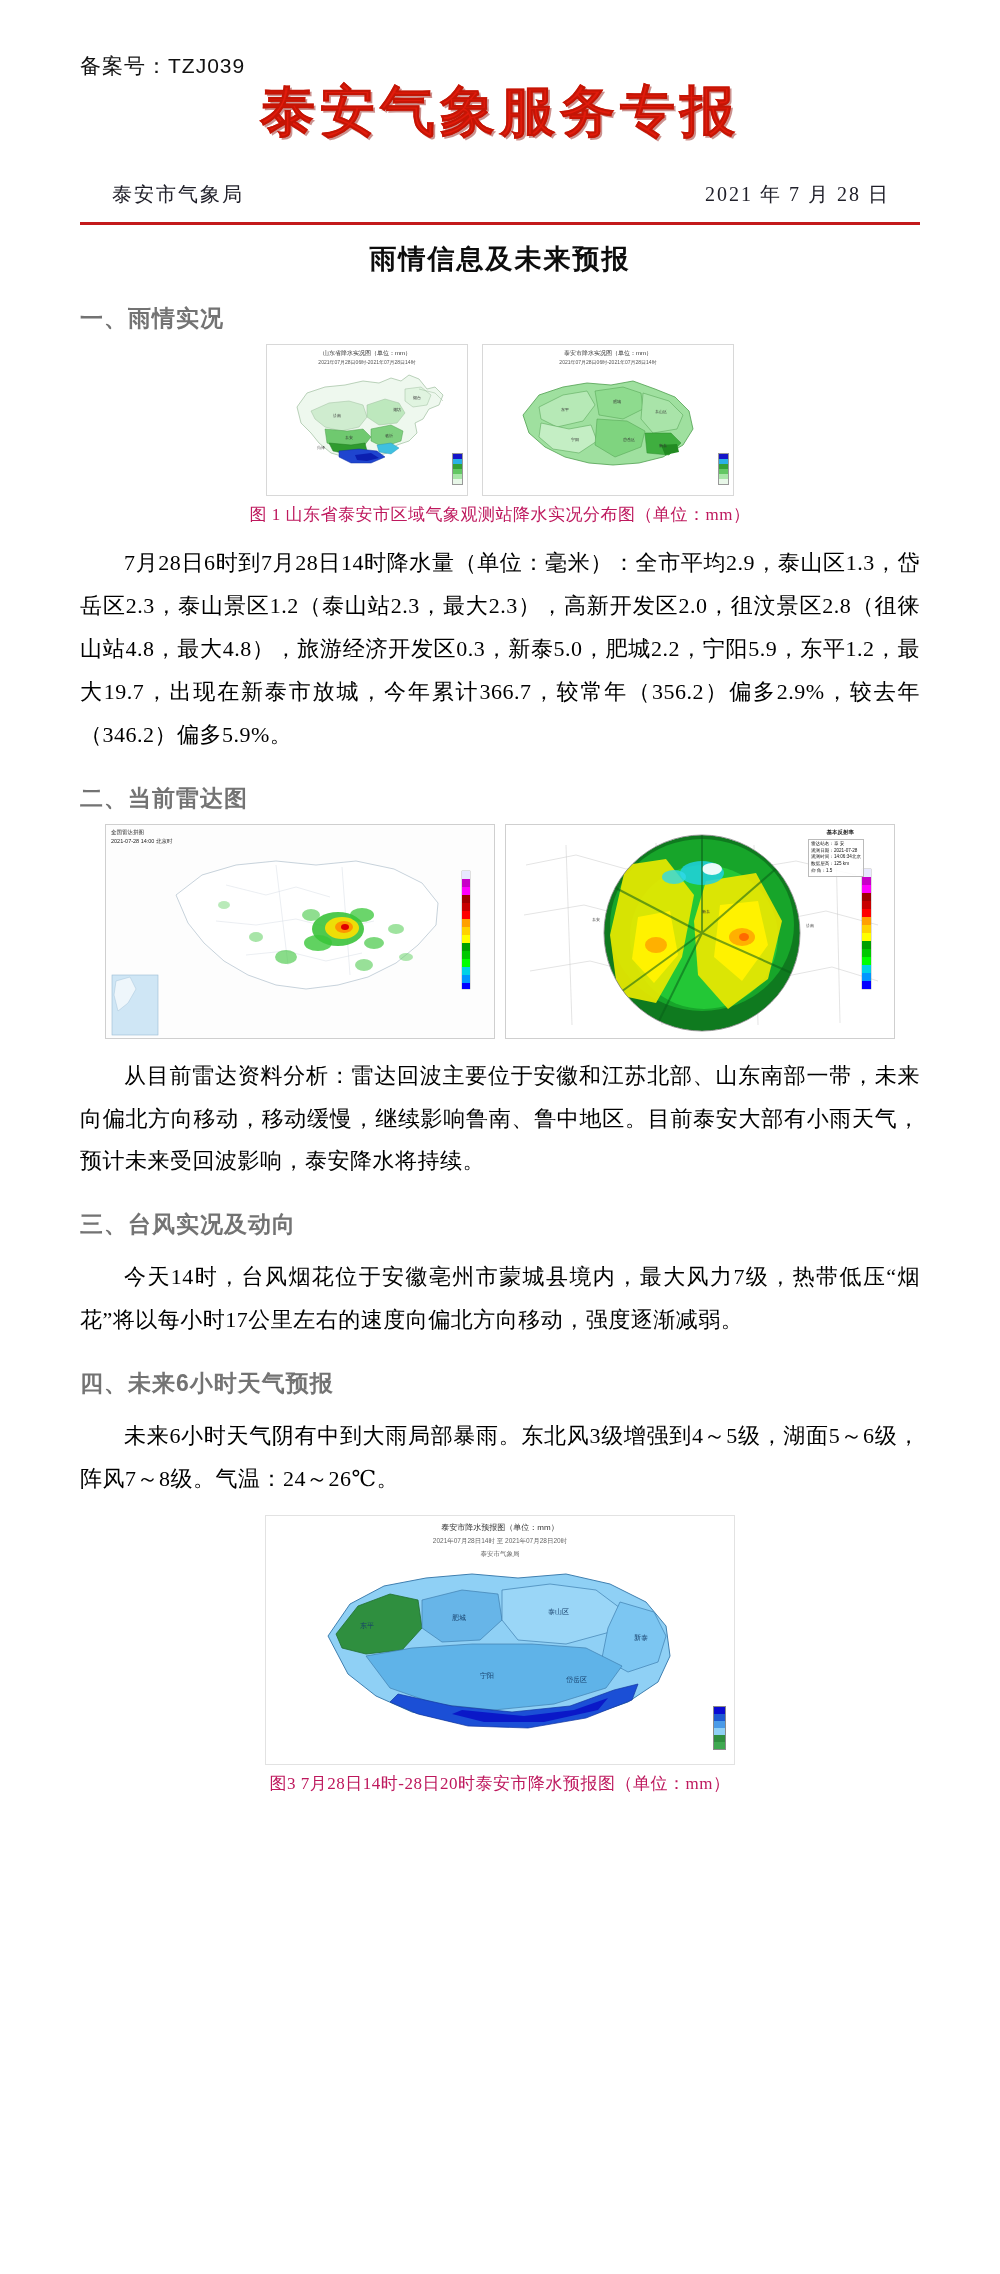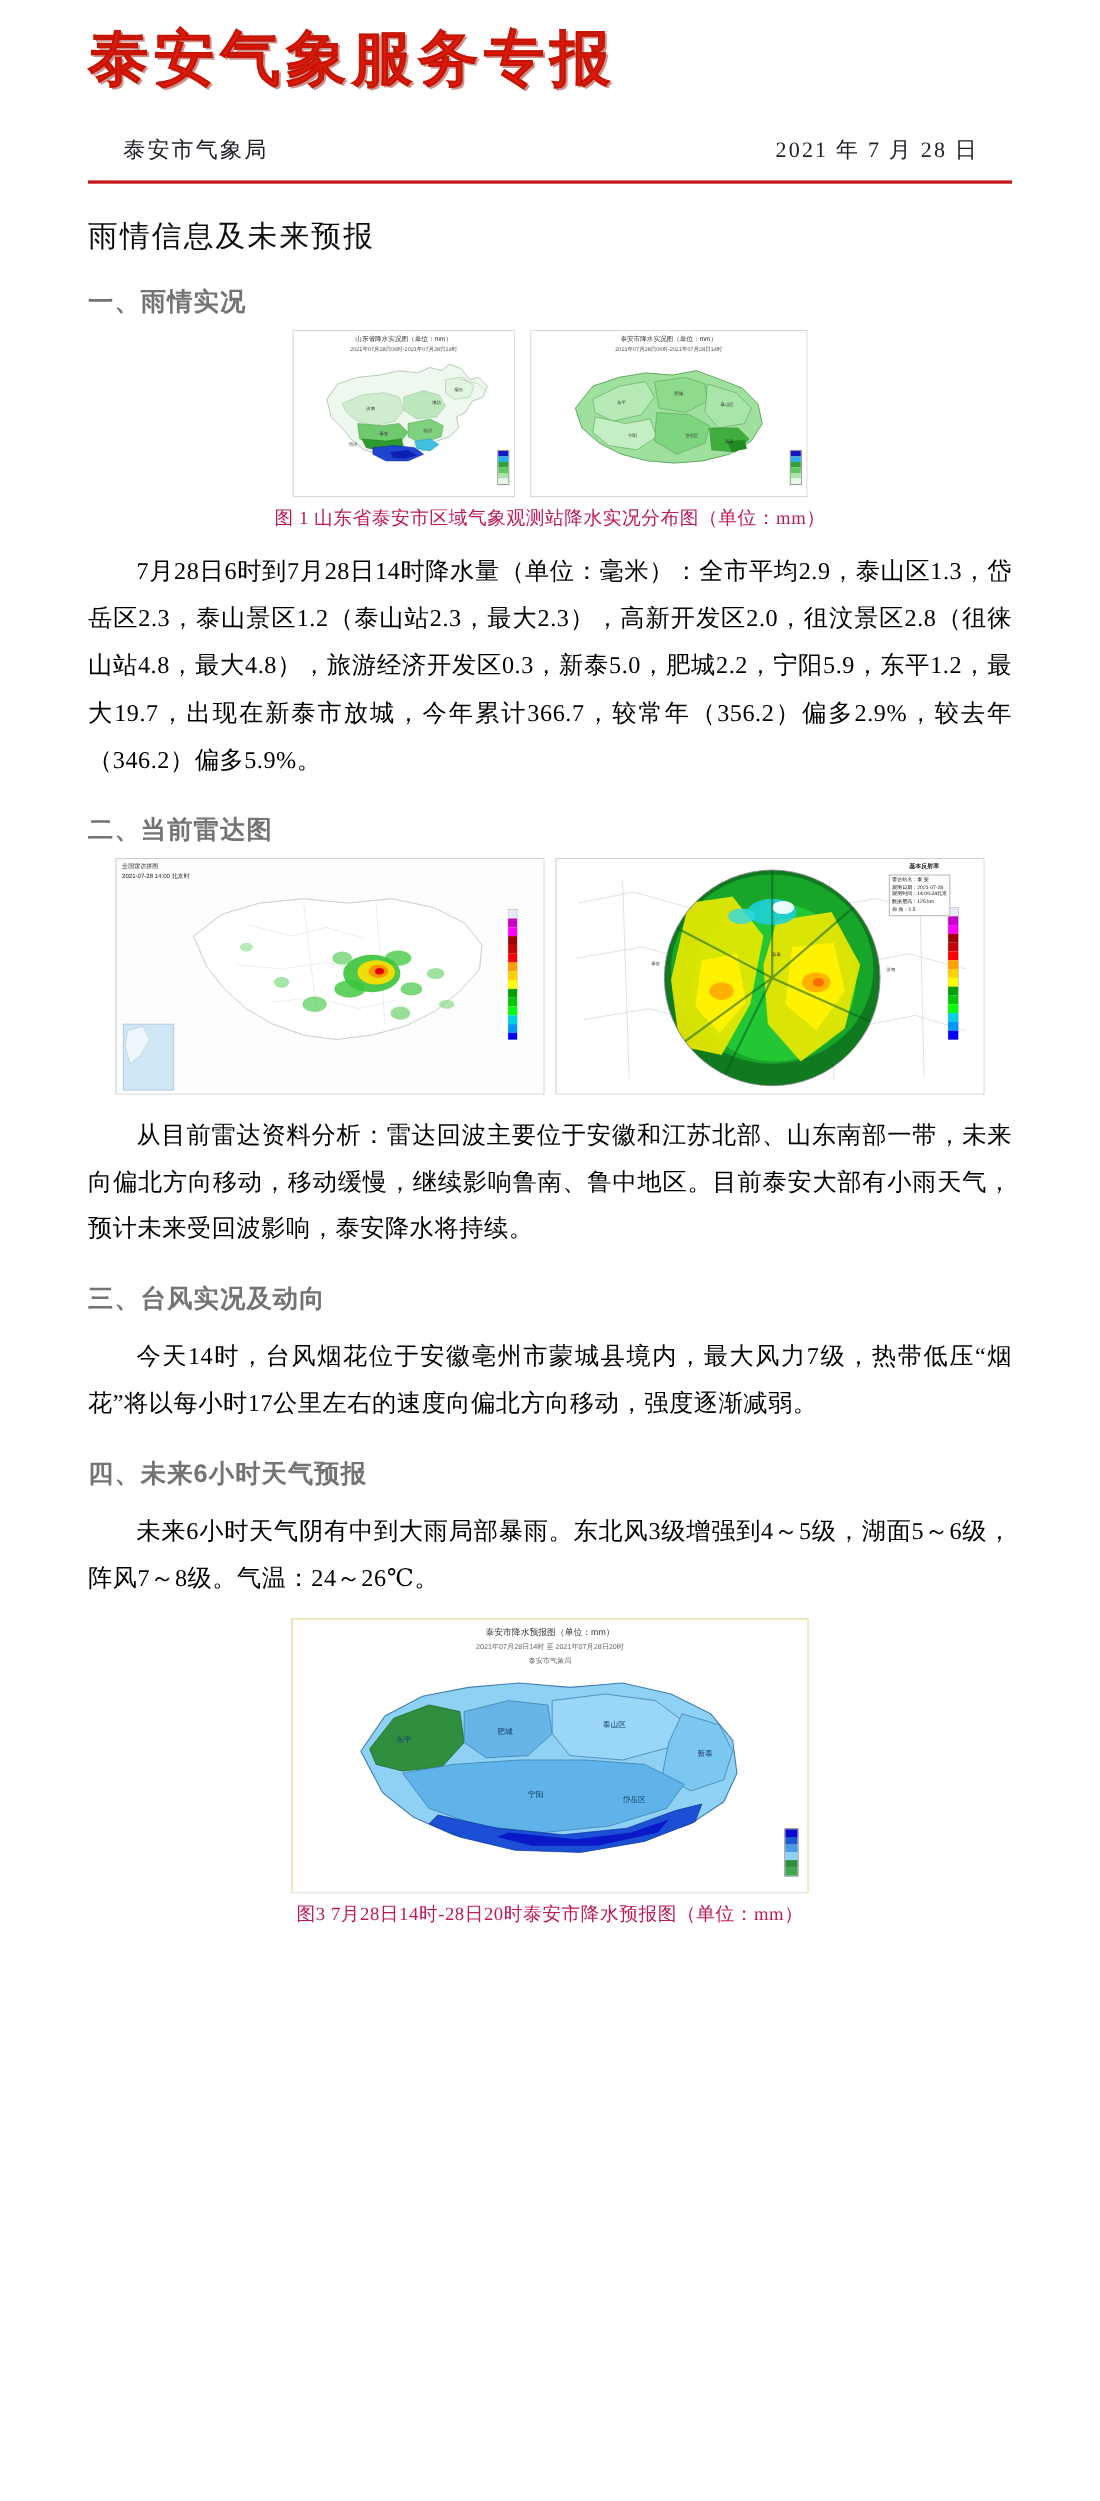--- a/index.html
+++ b/index.html
@@ -25,22 +25,21 @@
 
   
   .filing-no {
     font-family: "Liberation Sans", "DejaVu Sans", sans-serif;
     font-size: 21px;
     letter-spacing: 1px;
     padding-top: 52px;
     color: #111;
   }
   .masthead {
-    text-align: left;
-    margin-top: 22px;
+    text-align: center;
     color: #e01b0c;
     font-family: "Liberation Serif", "DejaVu Serif", serif;
     font-weight: bold;
     font-size: 55px;
     letter-spacing: 5px;
     line-height: 1.15;
     text-shadow: 2px 2px 0 rgba(140,10,5,.45);
     -webkit-text-stroke: 0.4px #c41505;
   }
   .issuer-row {
@@ -56,25 +55,25 @@
   .issuer-row .agency { letter-spacing: 2px; }
   .issuer-row .date { letter-spacing: 2px; }
   .rule {
     height: 3px;
     background: #c3191b;
     margin-top: 14px;
   }
 
   
   .doc-title {
-    text-align: left;
+    text-align: center;
     font-size: 27px;
-    font-weight: normal;
+    font-weight: bold;
     letter-spacing: 2px;
-    margin-top: 30px;
+    margin-top: 16px;
     color: #0d0d0d;
     font-family: "Liberation Serif", "DejaVu Serif", serif;
   }
 
   
   .section-head {
     font-family: "Liberation Sans", "DejaVu Sans", sans-serif;
     font-weight: bold;
     font-size: 23px;
     letter-spacing: 1px;
@@ -216,20 +215,21 @@
   }
   .f3-legend i { display: block; height: 7px; }
   .maplabel-sm { font-size: 4px; fill: #333; }
   .maplabel-f3 { font-size: 7px; fill: #17406b; font-family:"Liberation Sans","DejaVu Sans",sans-serif; }
 </style>
 </head>
 <body>
 
 <div class="page">
 
+  <div class="filing-no">备案号：TZJ039</div>
 
   <div class="masthead">泰安气象服务专报</div>
 
   <div class="issuer-row">
     <span class="agency">泰安市气象局</span>
     <span class="date">2021 年 7 月 28 日</span>
   </div>
   <div class="rule"></div>
 
   <div class="doc-title">雨情信息及未来预报</div>

